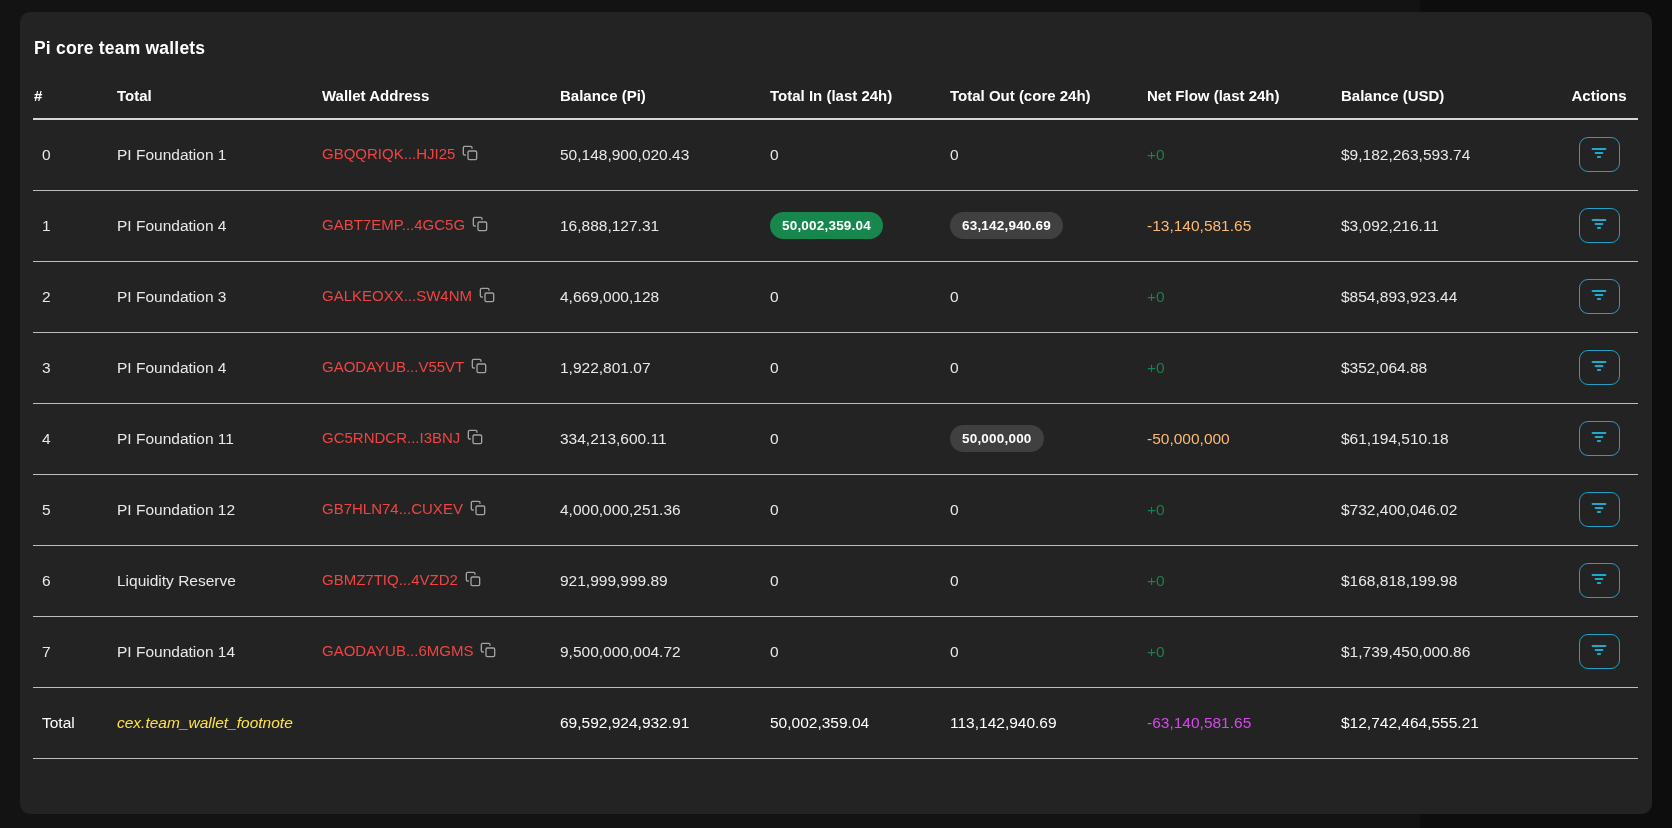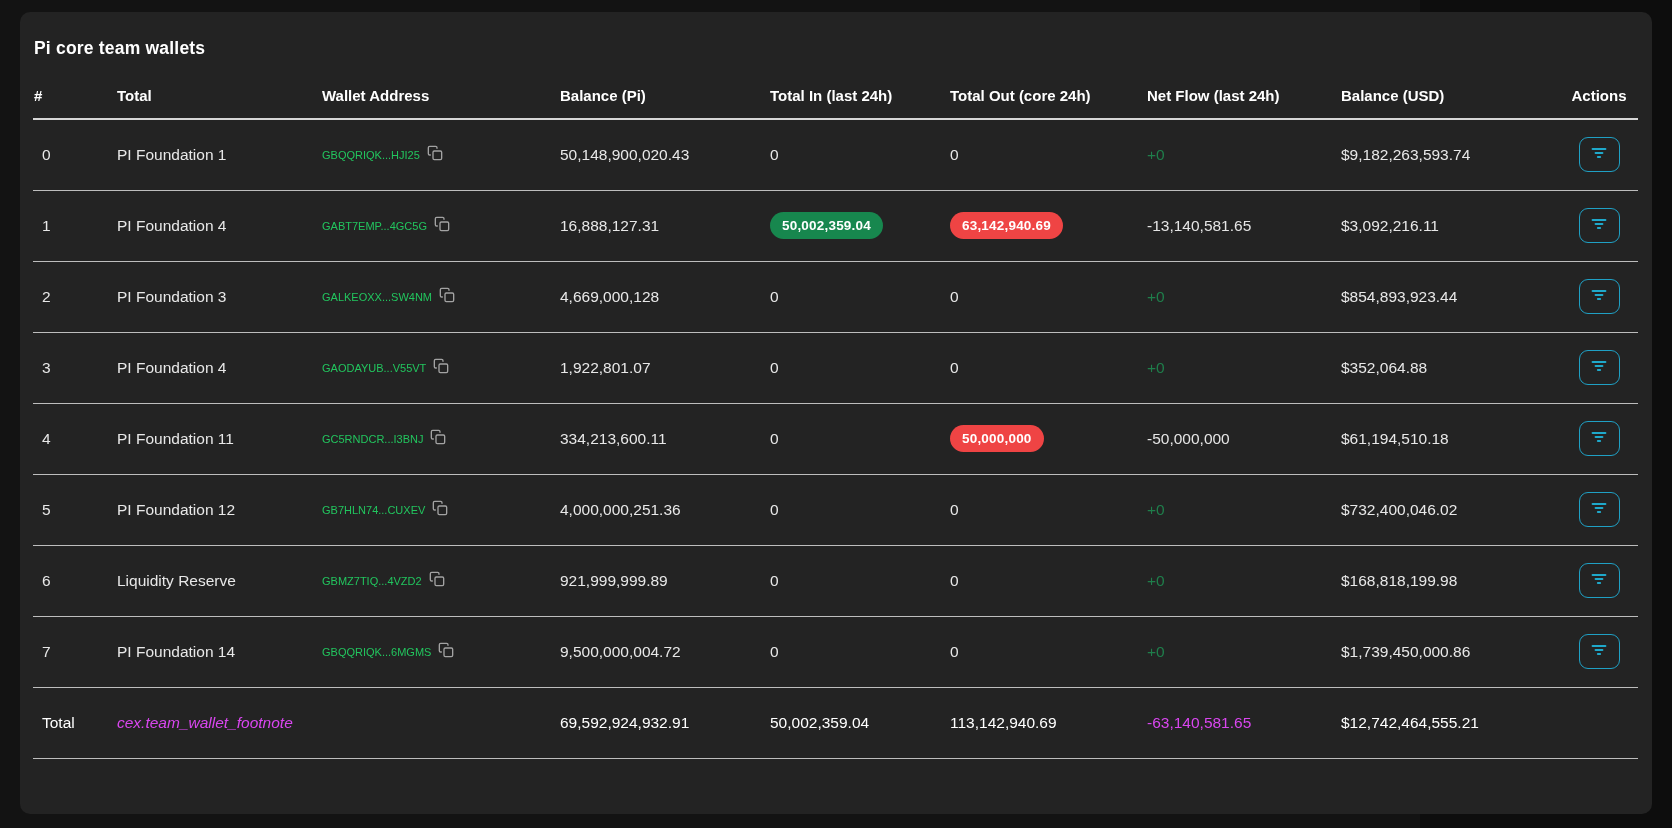--- a/index.html
+++ b/index.html
@@ -30,42 +30,42 @@
     height:71px; vertical-align:middle;
     font-size:15.5px; color:#e8e8e8;
     padding:0 8px 0 0;
     border-bottom:1.5px solid #bdbdbd;
     white-space:nowrap; overflow:hidden;
   }
   .c-num  { padding-left:9px; }
   th.c-num { padding-left:1px; }
   .c-actions { text-align:center; padding-right:0; }
   .addr {
-    color:#22c55e; text-decoration:none; font-size:11px;
+    color:#ef4444; text-decoration:none; font-size:15px;
   }
   .copy {
     display:inline-block; margin-left:7px; vertical-align:-2px; cursor:pointer;
   }
   .badge {
     display:inline-block; padding:6px 12px; border-radius:999px;
     font-size:13.5px; font-weight:700; color:#ffffff; letter-spacing:.2px;
   }
   .badge-green { background:#17874e; }
-  .badge-red   { background:#ef4444; }
+  .badge-red   { background:#404040; }
   .flow-pos { color:#1f7e4b; }
-  .flow-neg { color:#e5e5e5; }
+  .flow-neg { color:#fdba74; }
   .action-btn {
     width:41px; height:35px;
     background:transparent;
     border:1.6px solid #1fa0c4; border-radius:9px;
     display:inline-flex; align-items:center; justify-content:center;
     cursor:pointer; padding:0;
   }
   tr.total td { font-weight:400; color:#ffffff; }
-  tr.total td.footnote { font-style:italic; font-weight:400; color:#d946ef; }
+  tr.total td.footnote { font-style:italic; font-weight:400; color:#fde047; }
   tr.total td.flow-neg { color:#d946ef; }
 </style>
 </head>
 <body>
 
 <div class="stage">
   <div class="card">
     <h1 class="title">Pi core team wallets</h1>
 
     <table>
@@ -253,21 +253,21 @@
                     <line x1="4.5" y1="7" x2="11.5" y2="7"></line>
                     <line x1="6.8" y1="11" x2="9.2" y2="11"></line>
                   </svg></span>
               </button></td>
         </tr>
 
         <tr>
           <td class="c-num">7</td>
           <td>PI Foundation 14</td>
           <td>
-            <a class="addr" href="#">GBQQRIQK...6MGMS</a><span class="copy"><svg width="16" height="16" viewBox="0 0 24 24" fill="none" stroke="#a3a3a3" stroke-width="2" stroke-linecap="round" stroke-linejoin="round">
+            <a class="addr" href="#">GAODAYUB...6MGMS</a><span class="copy"><svg width="16" height="16" viewBox="0 0 24 24" fill="none" stroke="#a3a3a3" stroke-width="2" stroke-linecap="round" stroke-linejoin="round">
                   <rect x="9" y="9" width="13" height="13" rx="2"></rect>
                   <path d="M5 15H4a2 2 0 0 1-2-2V4a2 2 0 0 1 2-2h9a2 2 0 0 1 2 2v1"></path>
                 </svg></span>
           </td>
           <td>9,500,000,004.72</td>
           <td>0</td>
           <td>0</td>
           <td class="flow-pos">+0</td>
           <td>$1,739,450,000.86</td>
           <td class="c-actions"><button class="action-btn">

